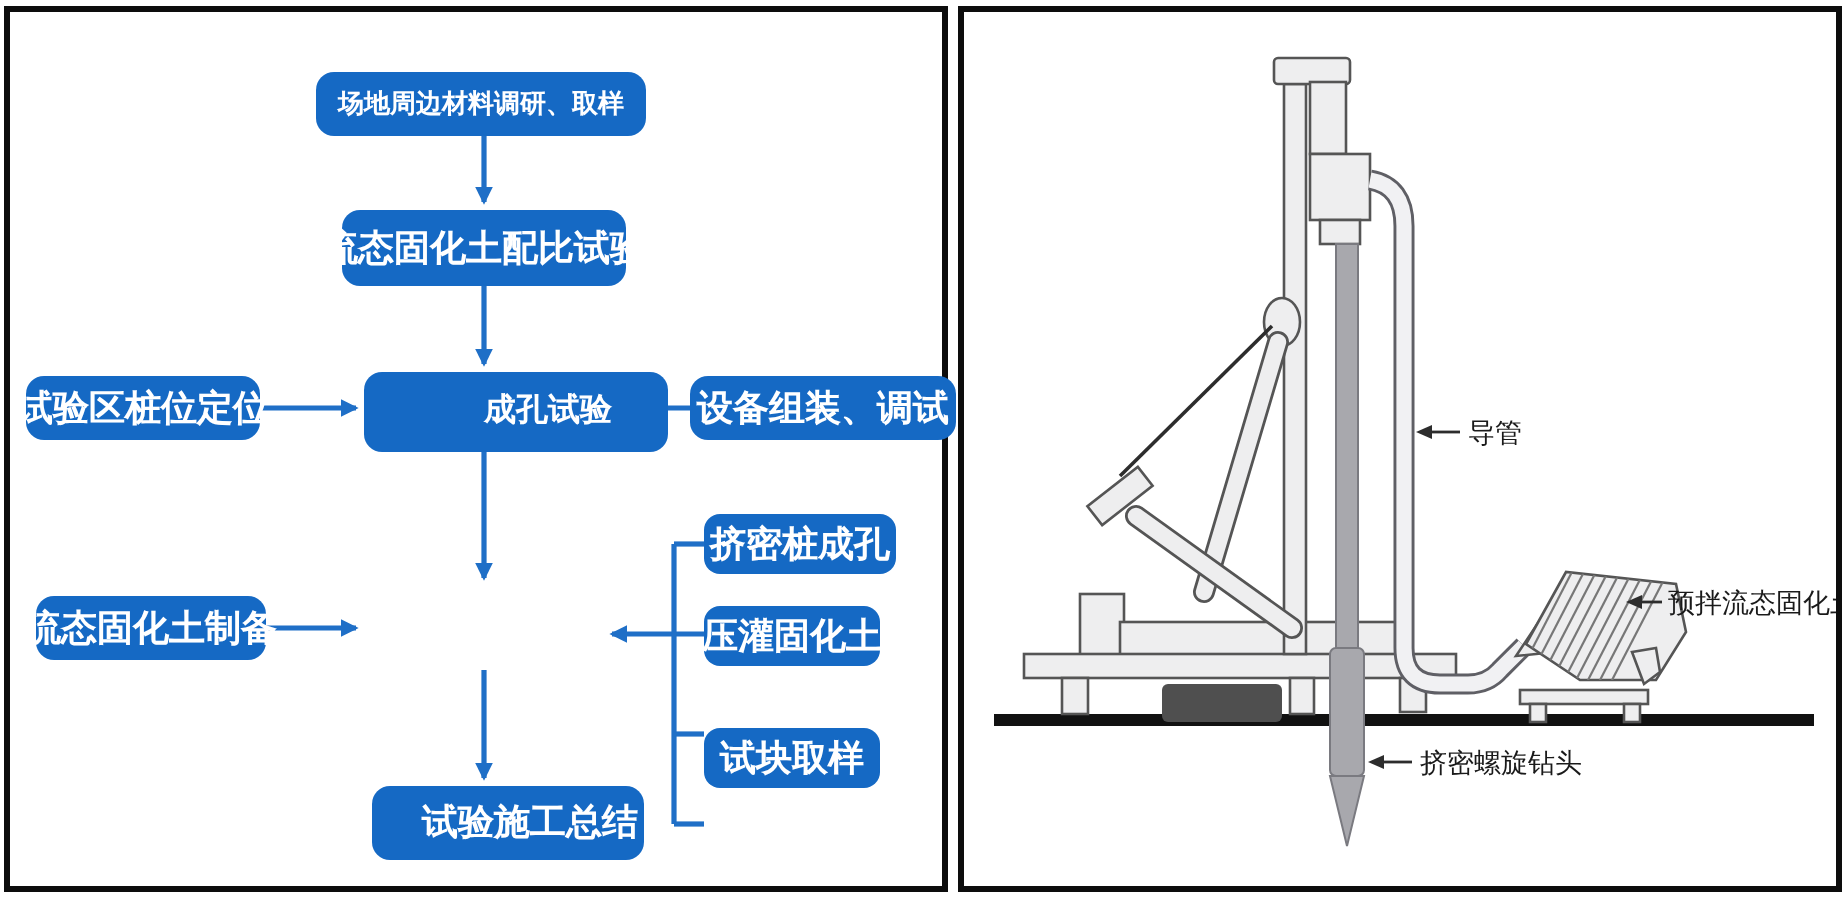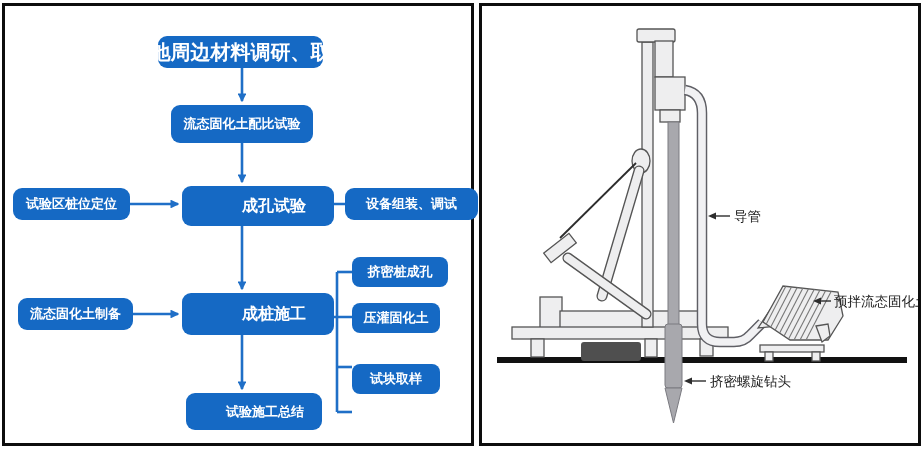--- a/index.html
+++ b/index.html
@@ -11,23 +11,23 @@
   .panel-left  { left:2px;  width:472px; }
   .panel-right { left:479px; width:442px; }
 
   .panel-inner { position:relative; width:100%; height:100%; }
 
   
   .fbox { position:absolute; display:flex; align-items:center; justify-content:center;
           background:var(--box,#1569c4); color:var(--text,#ffffff);
           font-weight:bold; border-radius:9px; text-align:center;
           line-height:1.05; letter-spacing:0px; white-space:nowrap; }
-  .fs15 { font-size:13px; }
+  .fs15 { font-size:18px; }
   .fs16 { font-size:16px;padding-left:32px; }
-  .fs14 { font-size:20px; }
+  .fs14 { font-size:13px; }
 
   .flow-arrows { position:absolute; left:0; top:0; pointer-events:none; }
   .fa { stroke:var(--arrow,#1f6fc7); stroke-width:2.6; fill:none; }
   .fa-head { fill:var(--arrow,#1f6fc7); }
 
   
   .mfill  { fill:var(--machine-fill,#eeeeef); stroke:var(--outline,#555555); stroke-width:1.3; }
   .rodf   { fill:var(--rod,#a8a8ad); stroke:#7a7a80; stroke-width:1; }
   .trackf { fill:var(--track,#4f4f4f); stroke:none; }
   .groundf{ fill:var(--ground,#111111); }
@@ -76,21 +76,20 @@
       <div class="fbox fs14" style="left:153px; top:30px;  width:165px; height:32px;">场地周边材料调研、取样</div>
 
       <div class="fbox fs15" style="left:166px; top:99px;  width:142px; height:38px;">流态固化土配比试验</div>
 
       <div class="fbox fs16" style="left:177px; top:180px; width:120px; height:40px;">成孔试验</div>
 
       <div class="fbox fs15" style="left:8px;   top:182px; width:117px; height:32px;">试验区桩位定位</div>
 
       <div class="fbox fs15" style="left:340px; top:182px; width:133px; height:32px;">设备组装、调试</div>
 
-      <div class="fbox fs16" style="left:177px; top:287px; width:120px; height:42px;">成桩施工</div>
 
       <div class="fbox fs15" style="left:13px;  top:292px; width:115px; height:32px;">流态固化土制备</div>
 
       <div class="fbox fs15" style="left:181px; top:387px; width:114px; height:37px;padding-left:22px;">试验施工总结</div>
 
       <div class="fbox fs15" style="left:347px; top:251px; width:96px; height:30px; border-radius:8px;">挤密桩成孔</div>
 
       <div class="fbox fs15" style="left:347px; top:297px; width:88px; height:30px; border-radius:8px;">压灌固化土</div>
 
       <div class="fbox fs15" style="left:347px; top:346px; width:88px; height:30px; border-radius:8px;margin-top:12px;">试块取样</div>

